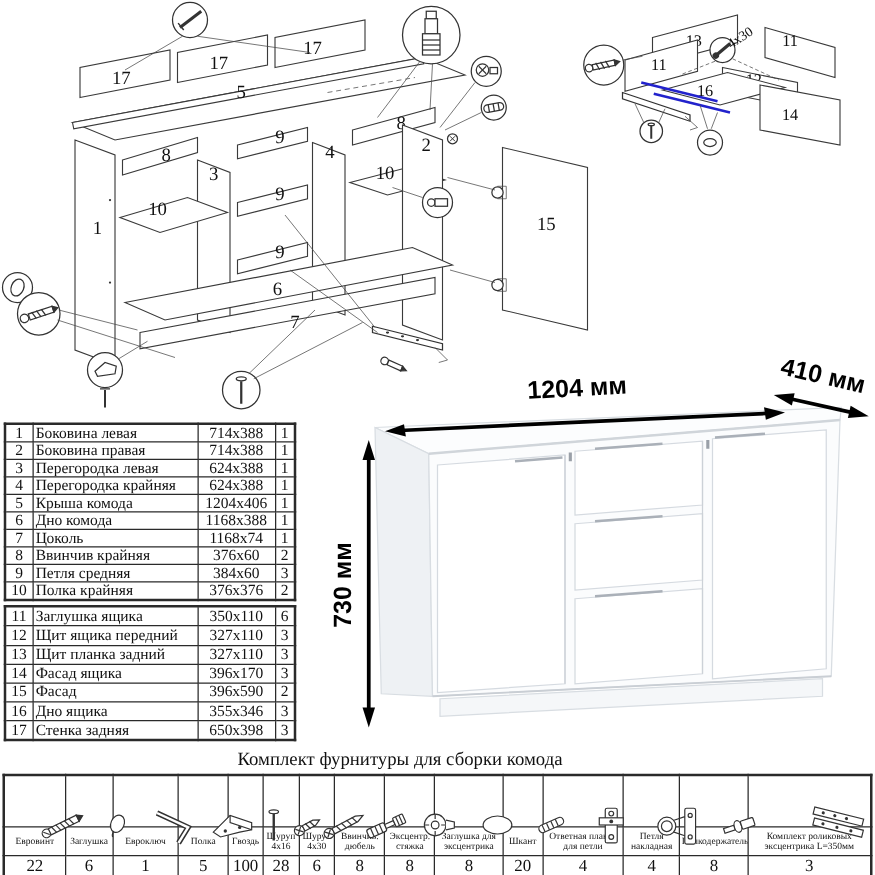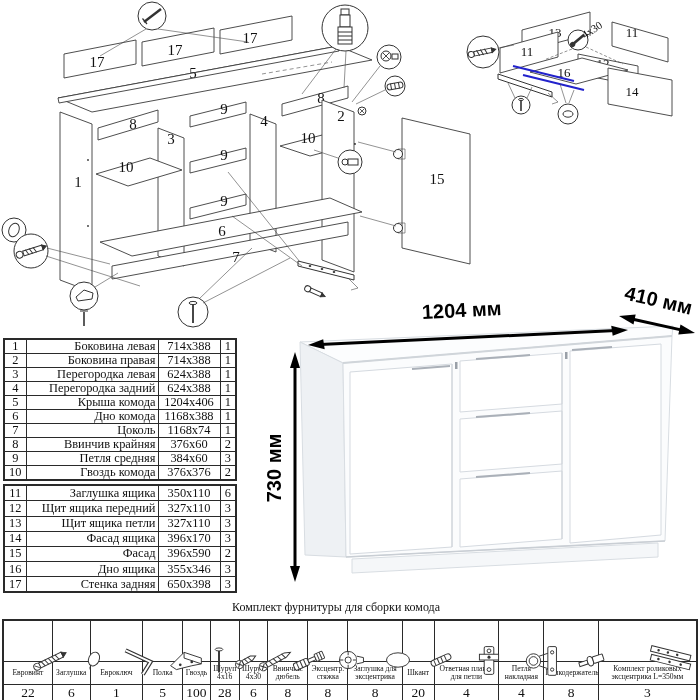--- a/index.html
+++ b/index.html
@@ -20,24 +20,24 @@
   .dimhead{fill:#000;}
   
   #parts-wrap{position:absolute;left:3px;top:338px;width:236px;}
   .ptable{border-collapse:collapse;width:234px;font-size:12.4px;line-height:1.05;
           border:2px solid #2a2a2a;table-layout:fixed;}
   .ptable td{border:1px solid #2a2a2a;padding:0 2px;white-space:nowrap;overflow:hidden;}
   #ptable1 td{height:12.7px;}
   #ptable2 td{height:14.2px;}
   #ptable2{margin-top:3px;}
   .c-num,.c-qty,.c-size{text-align:center;}
-  .c-name{padding-left:4px;text-align:right;}
+  .c-name{padding-left:4px;}
   
   #hw-title{position:absolute;top:600px;left:0;width:640px;text-align:center;
-            font-size:12px;margin-left:16px;}
+            font-size:15px;}
   #hw{position:absolute;left:2px;top:619px;width:696px;border-collapse:collapse;
       table-layout:fixed;border:2px solid #2a2a2a;}
   #hw td{border:1px solid #2a2a2a;text-align:center;vertical-align:middle;padding:0;overflow:hidden;margin-left:28px;}
   #hw tr.hw-icons td{height:40px;}
   #hw tr.hw-names td{font-size:7.6px;line-height:1.12;height:20px;padding:1px;}
   #hw tr.hw-qtys td{font-size:13.5px;height:16px;}
 </style>
 </head>
 <body>
 
@@ -345,21 +345,21 @@
             <td class="c-qty">1</td>
           </tr>
           <tr>
             <td class="c-num">3</td>
             <td class="c-name">Перегородка левая</td>
             <td class="c-size">624x388</td>
             <td class="c-qty">1</td>
           </tr>
           <tr>
             <td class="c-num">4</td>
-            <td class="c-name">Перегородка задний</td>
+            <td class="c-name">Перегородка крайняя</td>
             <td class="c-size">624x388</td>
             <td class="c-qty">1</td>
           </tr>
           <tr>
             <td class="c-num">5</td>
             <td class="c-name">Крыша комода</td>
             <td class="c-size">1204x406</td>
             <td class="c-qty">1</td>
           </tr>
           <tr>
@@ -381,21 +381,21 @@
             <td class="c-qty">2</td>
           </tr>
           <tr>
             <td class="c-num">9</td>
             <td class="c-name">Петля средняя</td>
             <td class="c-size">384x60</td>
             <td class="c-qty">3</td>
           </tr>
           <tr>
             <td class="c-num">10</td>
-            <td class="c-name">Гвоздь комода</td>
+            <td class="c-name">Полка крайняя</td>
             <td class="c-size">376x376</td>
             <td class="c-qty">2</td>
           </tr>
         </tbody>
     </table>
     <table class="ptable" id="ptable2">
       <colgroup>
           <col style="width:22px">
           <col style="width:132px">
           <col style="width:62px">
@@ -409,21 +409,21 @@
             <td class="c-qty">6</td>
           </tr>
           <tr>
             <td class="c-num">12</td>
             <td class="c-name">Щит ящика передний</td>
             <td class="c-size">327x110</td>
             <td class="c-qty">3</td>
           </tr>
           <tr>
             <td class="c-num">13</td>
-            <td class="c-name">Щит ящика петли</td>
+            <td class="c-name">Щит планка задний</td>
             <td class="c-size">327x110</td>
             <td class="c-qty">3</td>
           </tr>
           <tr>
             <td class="c-num">14</td>
             <td class="c-name">Фасад ящика</td>
             <td class="c-size">396x170</td>
             <td class="c-qty">3</td>
           </tr>
           <tr>

